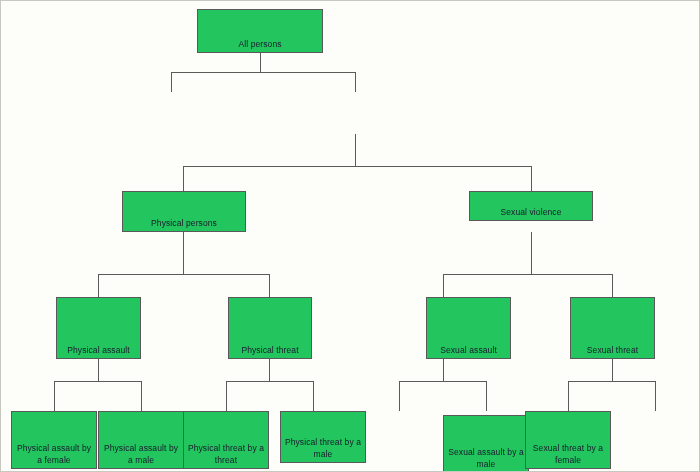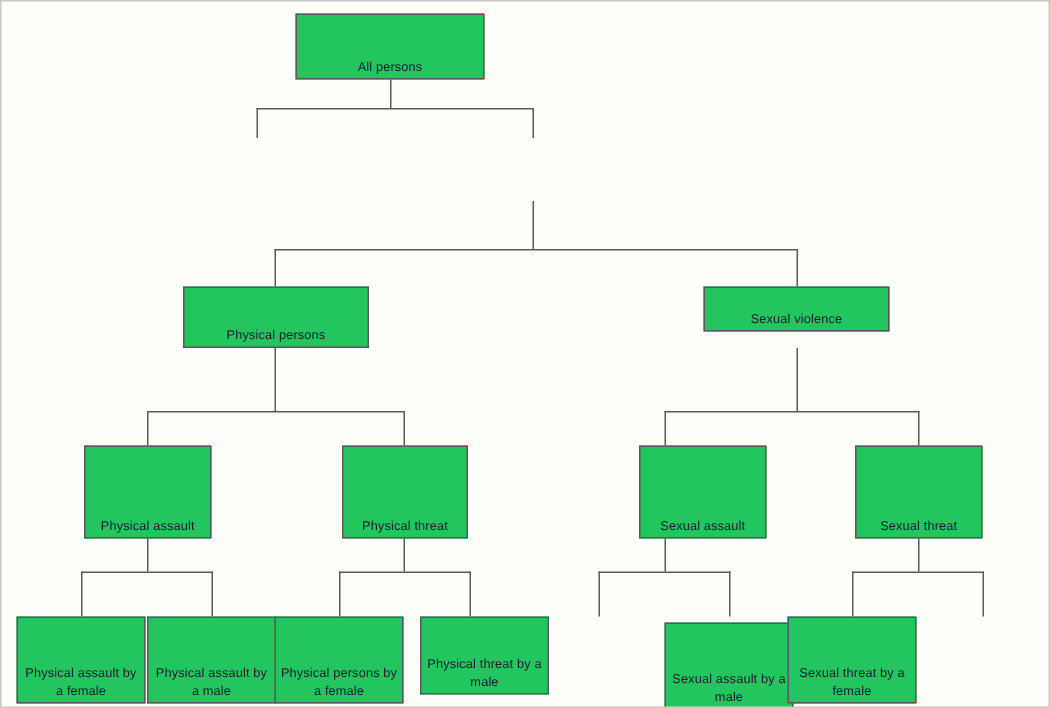--- a/index.html
+++ b/index.html
@@ -115,21 +115,21 @@
   <div class="connector v-line" style="left:567px; top:380px; width:1px; height:30px;"></div>
   <div class="connector v-line" style="left:654px; top:380px; width:1px; height:30px;"></div>
 
   <div class="node" style="left:10px; top:410px; width:86px; height:58px;">
     <span>Physical assault by a female</span>
   </div>
   <div class="node" style="left:97px; top:410px; width:86px; height:58px;">
     <span>Physical assault by a male</span>
   </div>
   <div class="node" style="left:182px; top:410px; width:86px; height:58px;">
-    <span>Physical persons by a female</span>
+    <span>Physical threat by a threat</span>
   </div>
   <div class="node" style="left:279px; top:410px; width:86px; height:52px;">
     <span>Physical threat by a male</span>
   </div>
   <div class="node" style="left:442px; top:414px; width:86px; height:58px;">
     <span>Sexual assault by a male</span>
   </div>
   <div class="node" style="left:524px; top:410px; width:86px; height:58px;">
     <span>Sexual threat by a female</span>
   </div>

